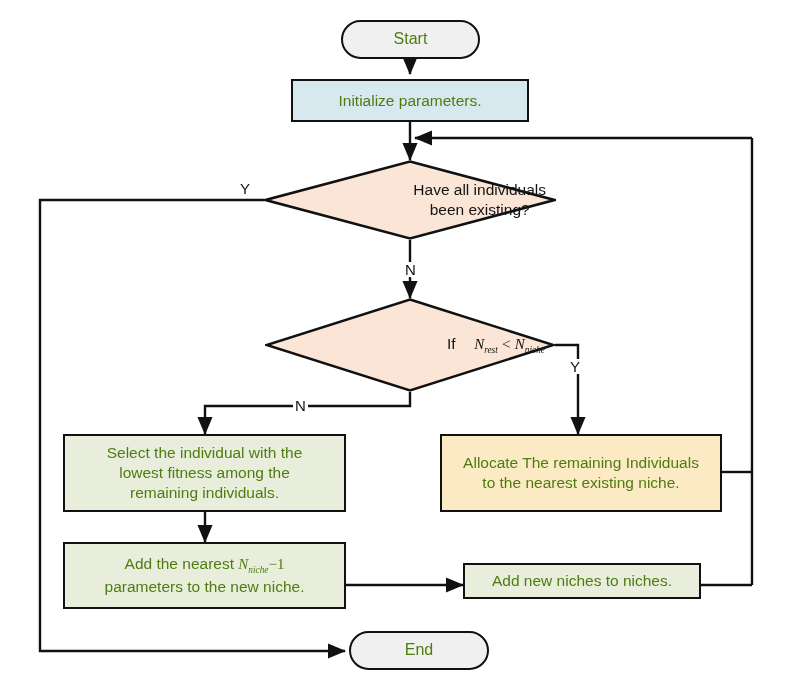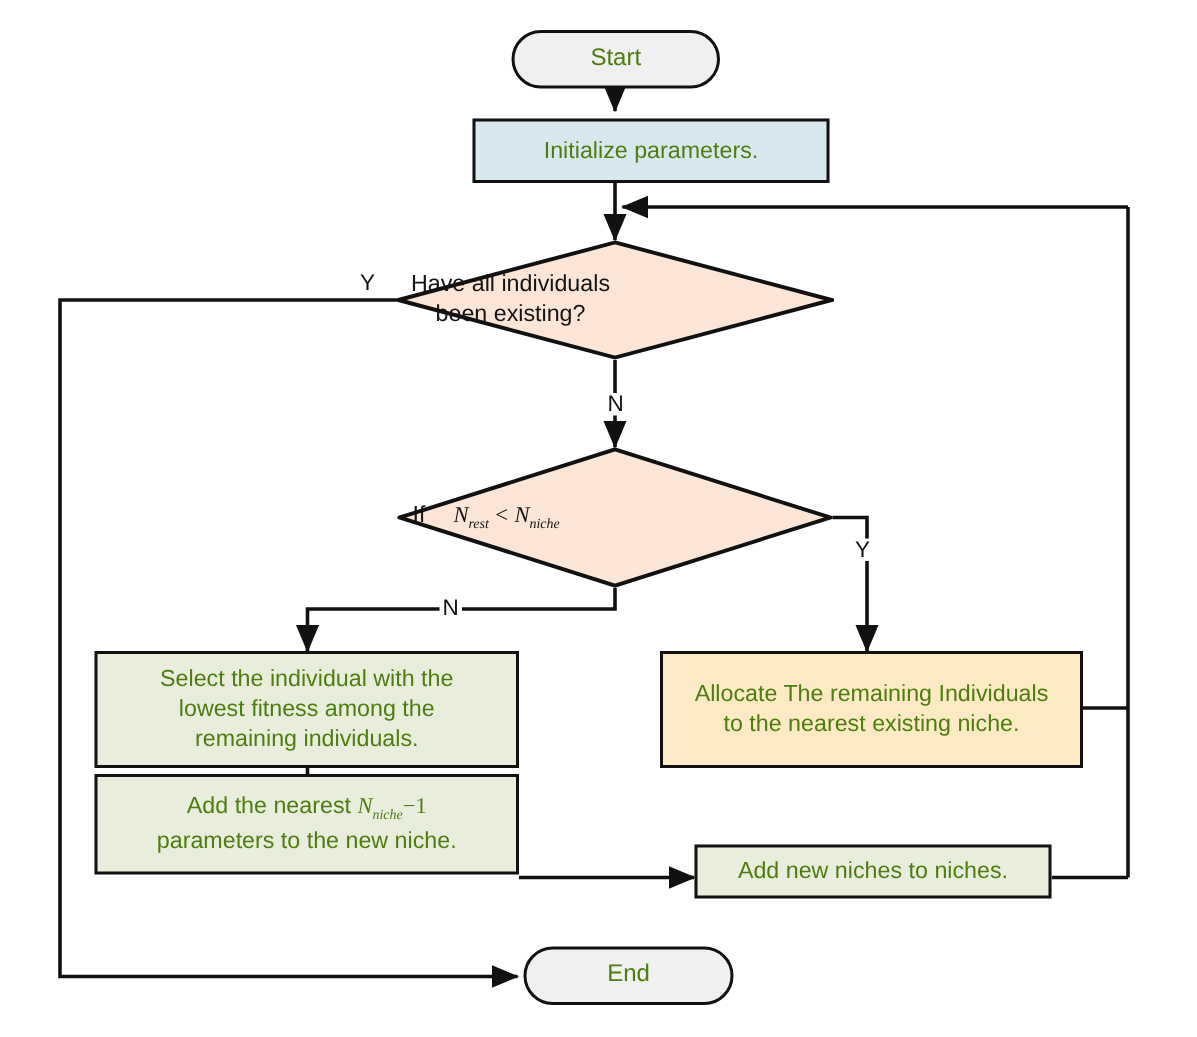--- a/index.html
+++ b/index.html
@@ -46,21 +46,21 @@
     font-size: 16px;
   }
   .process-blue  { background: #d7e8ef; }
   .process-green { background: #e9eedc; }
   .process-yellow{ background: #fbeac4; }
 
   .diamond-wrap {
     position: absolute;
     display: flex;
     align-items: center;
-    justify-content: flex-start;
+    justify-content: flex-end;
   }
   .diamond-shape {
     position: absolute;
     left: 0; top: 0;
     width: 100%; height: 100%;
   }
   .diamond-label {
     position: relative;
     z-index: 2;
     text-align: center;
@@ -130,21 +130,21 @@
       <path d="M205,512 L205,542" marker-end="url(#arrow)"></path>
 
       <path d="M346,585 L463,585" marker-end="url(#arrow)"></path>
     </g>
   </svg>
 
   <div class="node terminator" style="left:341px; top:20px; width:139px; height:39px;">
     <span>Start</span>
   </div>
 
-  <div class="node process-blue" style="left:291px; top:79px; width:238px; height:43px;margin-left:24px;">
+  <div class="node process-blue" style="left:291px; top:79px; width:238px; height:43px;">
     <span>Initialize parameters.</span>
   </div>
 
   <div class="diamond-wrap" style="left:264px; top:160px; width:292px; height:80px;">
     <svg class="diamond-shape" viewBox="0 0 292 80" preserveAspectRatio="none">
       <polygon points="146,1.6 290.4,40 146,78.4 1.6,40" fill="#fbe5d6" stroke="#111111" stroke-width="2.6" vector-effect="non-scaling-stroke"></polygon>
     </svg>
     <div class="diamond-label">
       <div>Have all individuals</div>
       <div>been existing?</div>
@@ -168,21 +168,21 @@
     <span>Select the individual with the</span>
     <span>lowest fitness among the</span>
     <span>remaining individuals.</span>
   </div>
 
   <div class="node process-yellow" style="left:440px; top:434px; width:282px; height:78px; flex-direction:column;">
     <span>Allocate The remaining Individuals</span>
     <span>to the nearest existing niche.</span>
   </div>
 
-  <div class="node process-green" style="left:63px; top:516px; width:283px; height:67px; flex-direction:column;">
+  <div class="node process-green" style="left:63px; top:542px; width:283px; height:67px; flex-direction:column;">
     <span class="nowrapmath">
       <span>Add the nearest</span>
       <span class="mathvar"><span>N</span><sub>niche</sub></span><span class="mathop">−1</span>
     </span>
     <span>parameters to the new niche.</span>
   </div>
 
   <div class="node process-green" style="left:463px; top:563px; width:238px; height:36px;">
     <span>Add new niches to niches.</span>
   </div>

